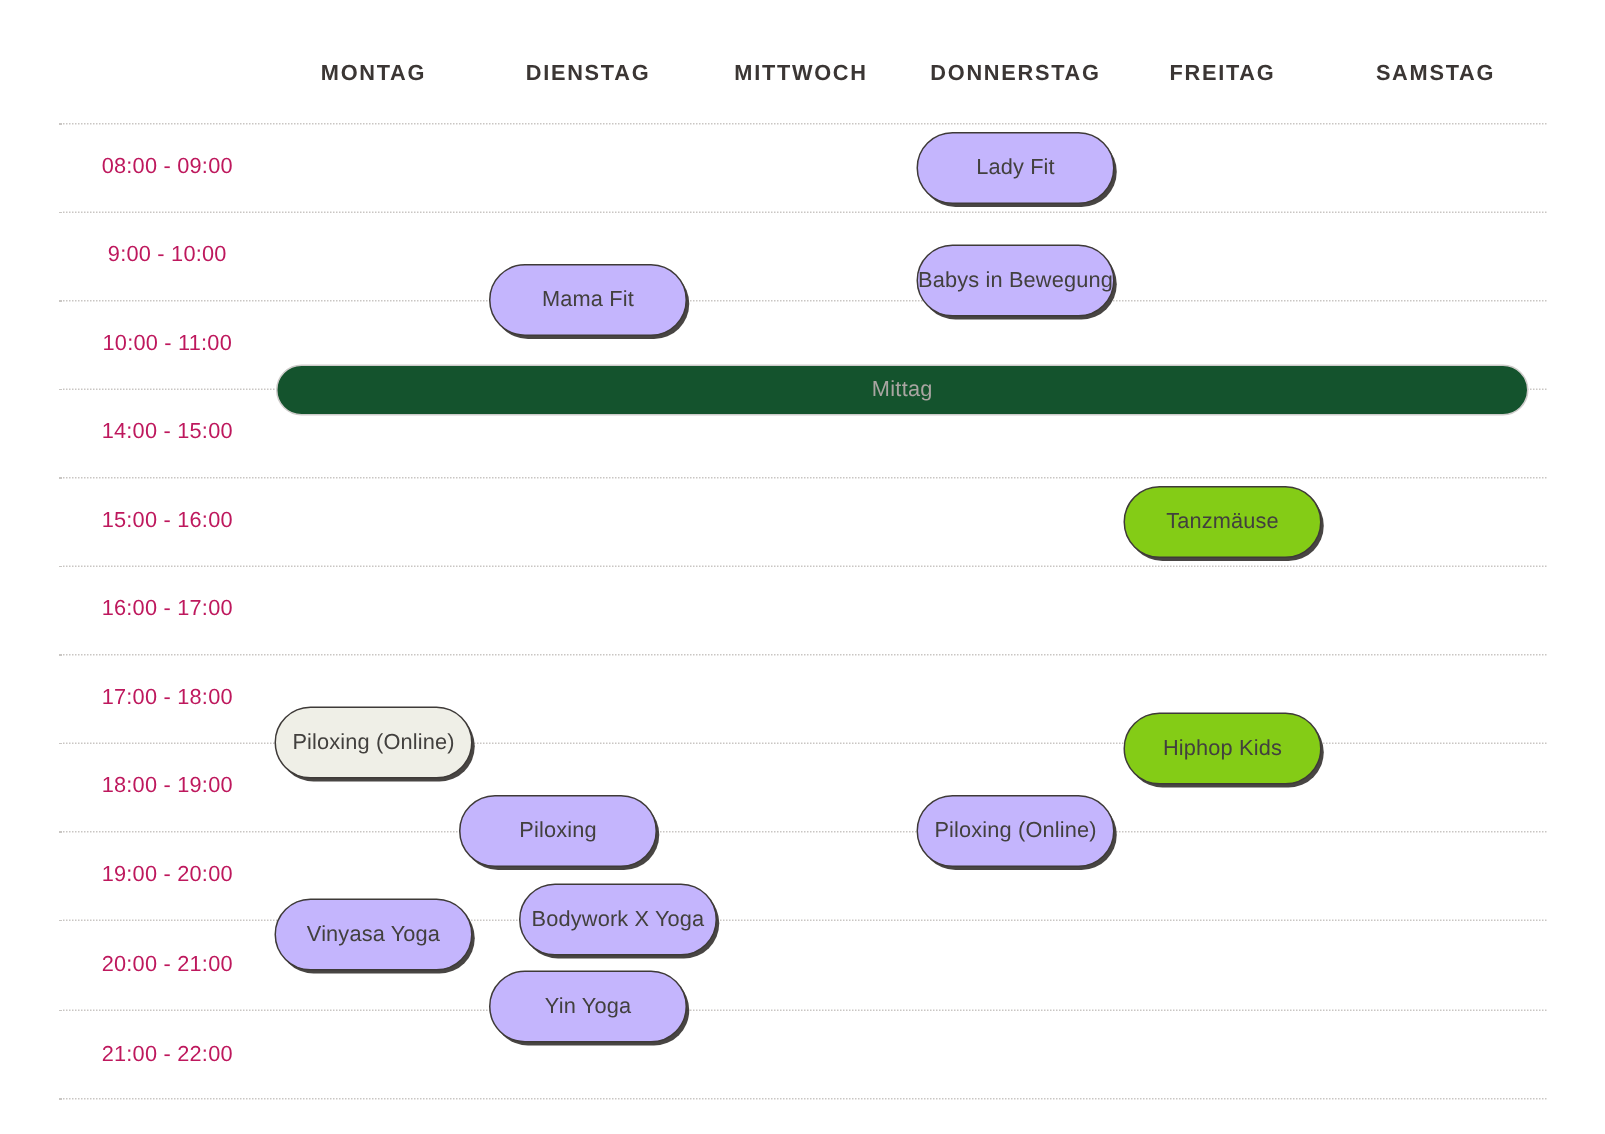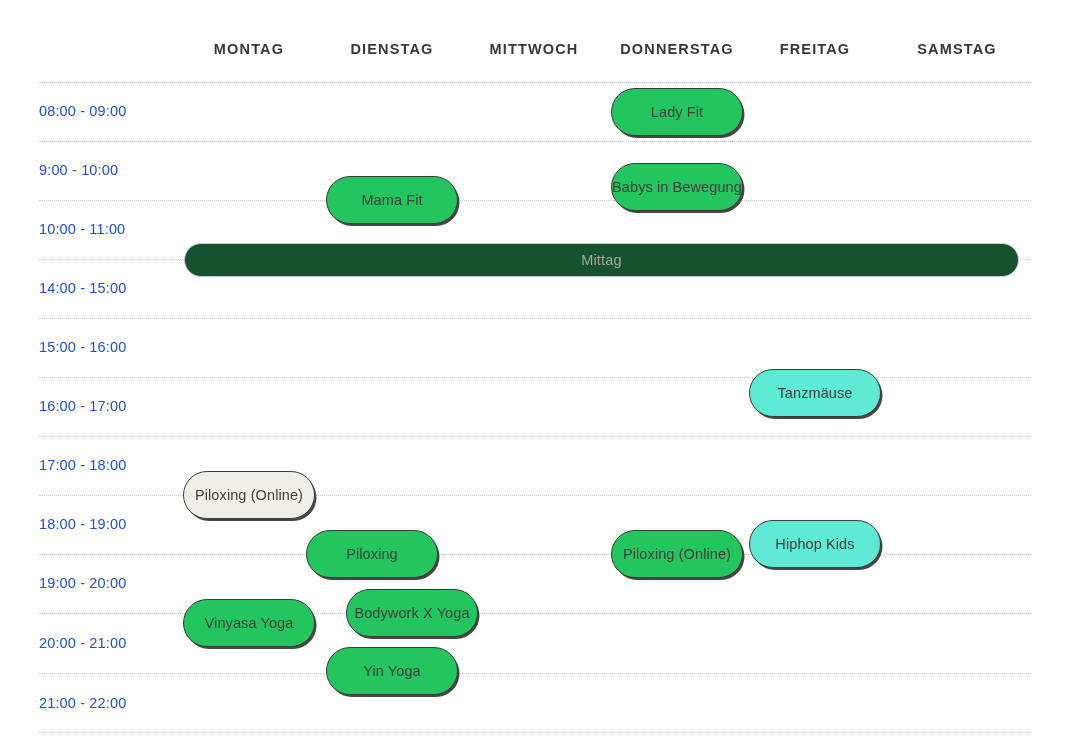--- a/index.html
+++ b/index.html
@@ -40,23 +40,24 @@
     width: 992px;
     height: 0;
     border-top: 1px dotted #c9c6c3;
   }
 
   
   .time-label {
     position: absolute;
     left: 39px;
     width: 145px;
+    text-align: center;
     font-family: "Liberation Sans", sans-serif;
     font-size: 14.5px;
-    color: #1d4ed8;
+    color: #be185d;
     letter-spacing: 0.15px;
     white-space: nowrap;
     transform: translateY(-50%);
   }
 
   
   .pill {
     position: absolute;
     display: flex;
     align-items: center;
@@ -66,23 +67,23 @@
     box-shadow: 2px 2.5px 0 -0.5px rgba(40,36,34,0.85);
     font-family: "Liberation Sans", sans-serif;
     font-size: 14.5px;
     color: #42403e;
     white-space: nowrap;
     text-align: center;
     letter-spacing: 0.1px;
     padding: 0 6px;
     transform: translateX(-50%);
   }
-  .pill.cream  { background: #22c55e; }
+  .pill.cream  { background: #c4b5fd; }
   .pill.olive  { background: #EFEFE7; }
-  .pill.purple { background: #5eead4; margin-top: 45px; }
+  .pill.purple { background: #84cc16; }
 
   
   .lunch-bar {
     position: absolute;
     display: flex;
     align-items: center;
     justify-content: center;
     border: 1px solid #cfcccb;
     border-radius: 30px;
     background: #14532d;

